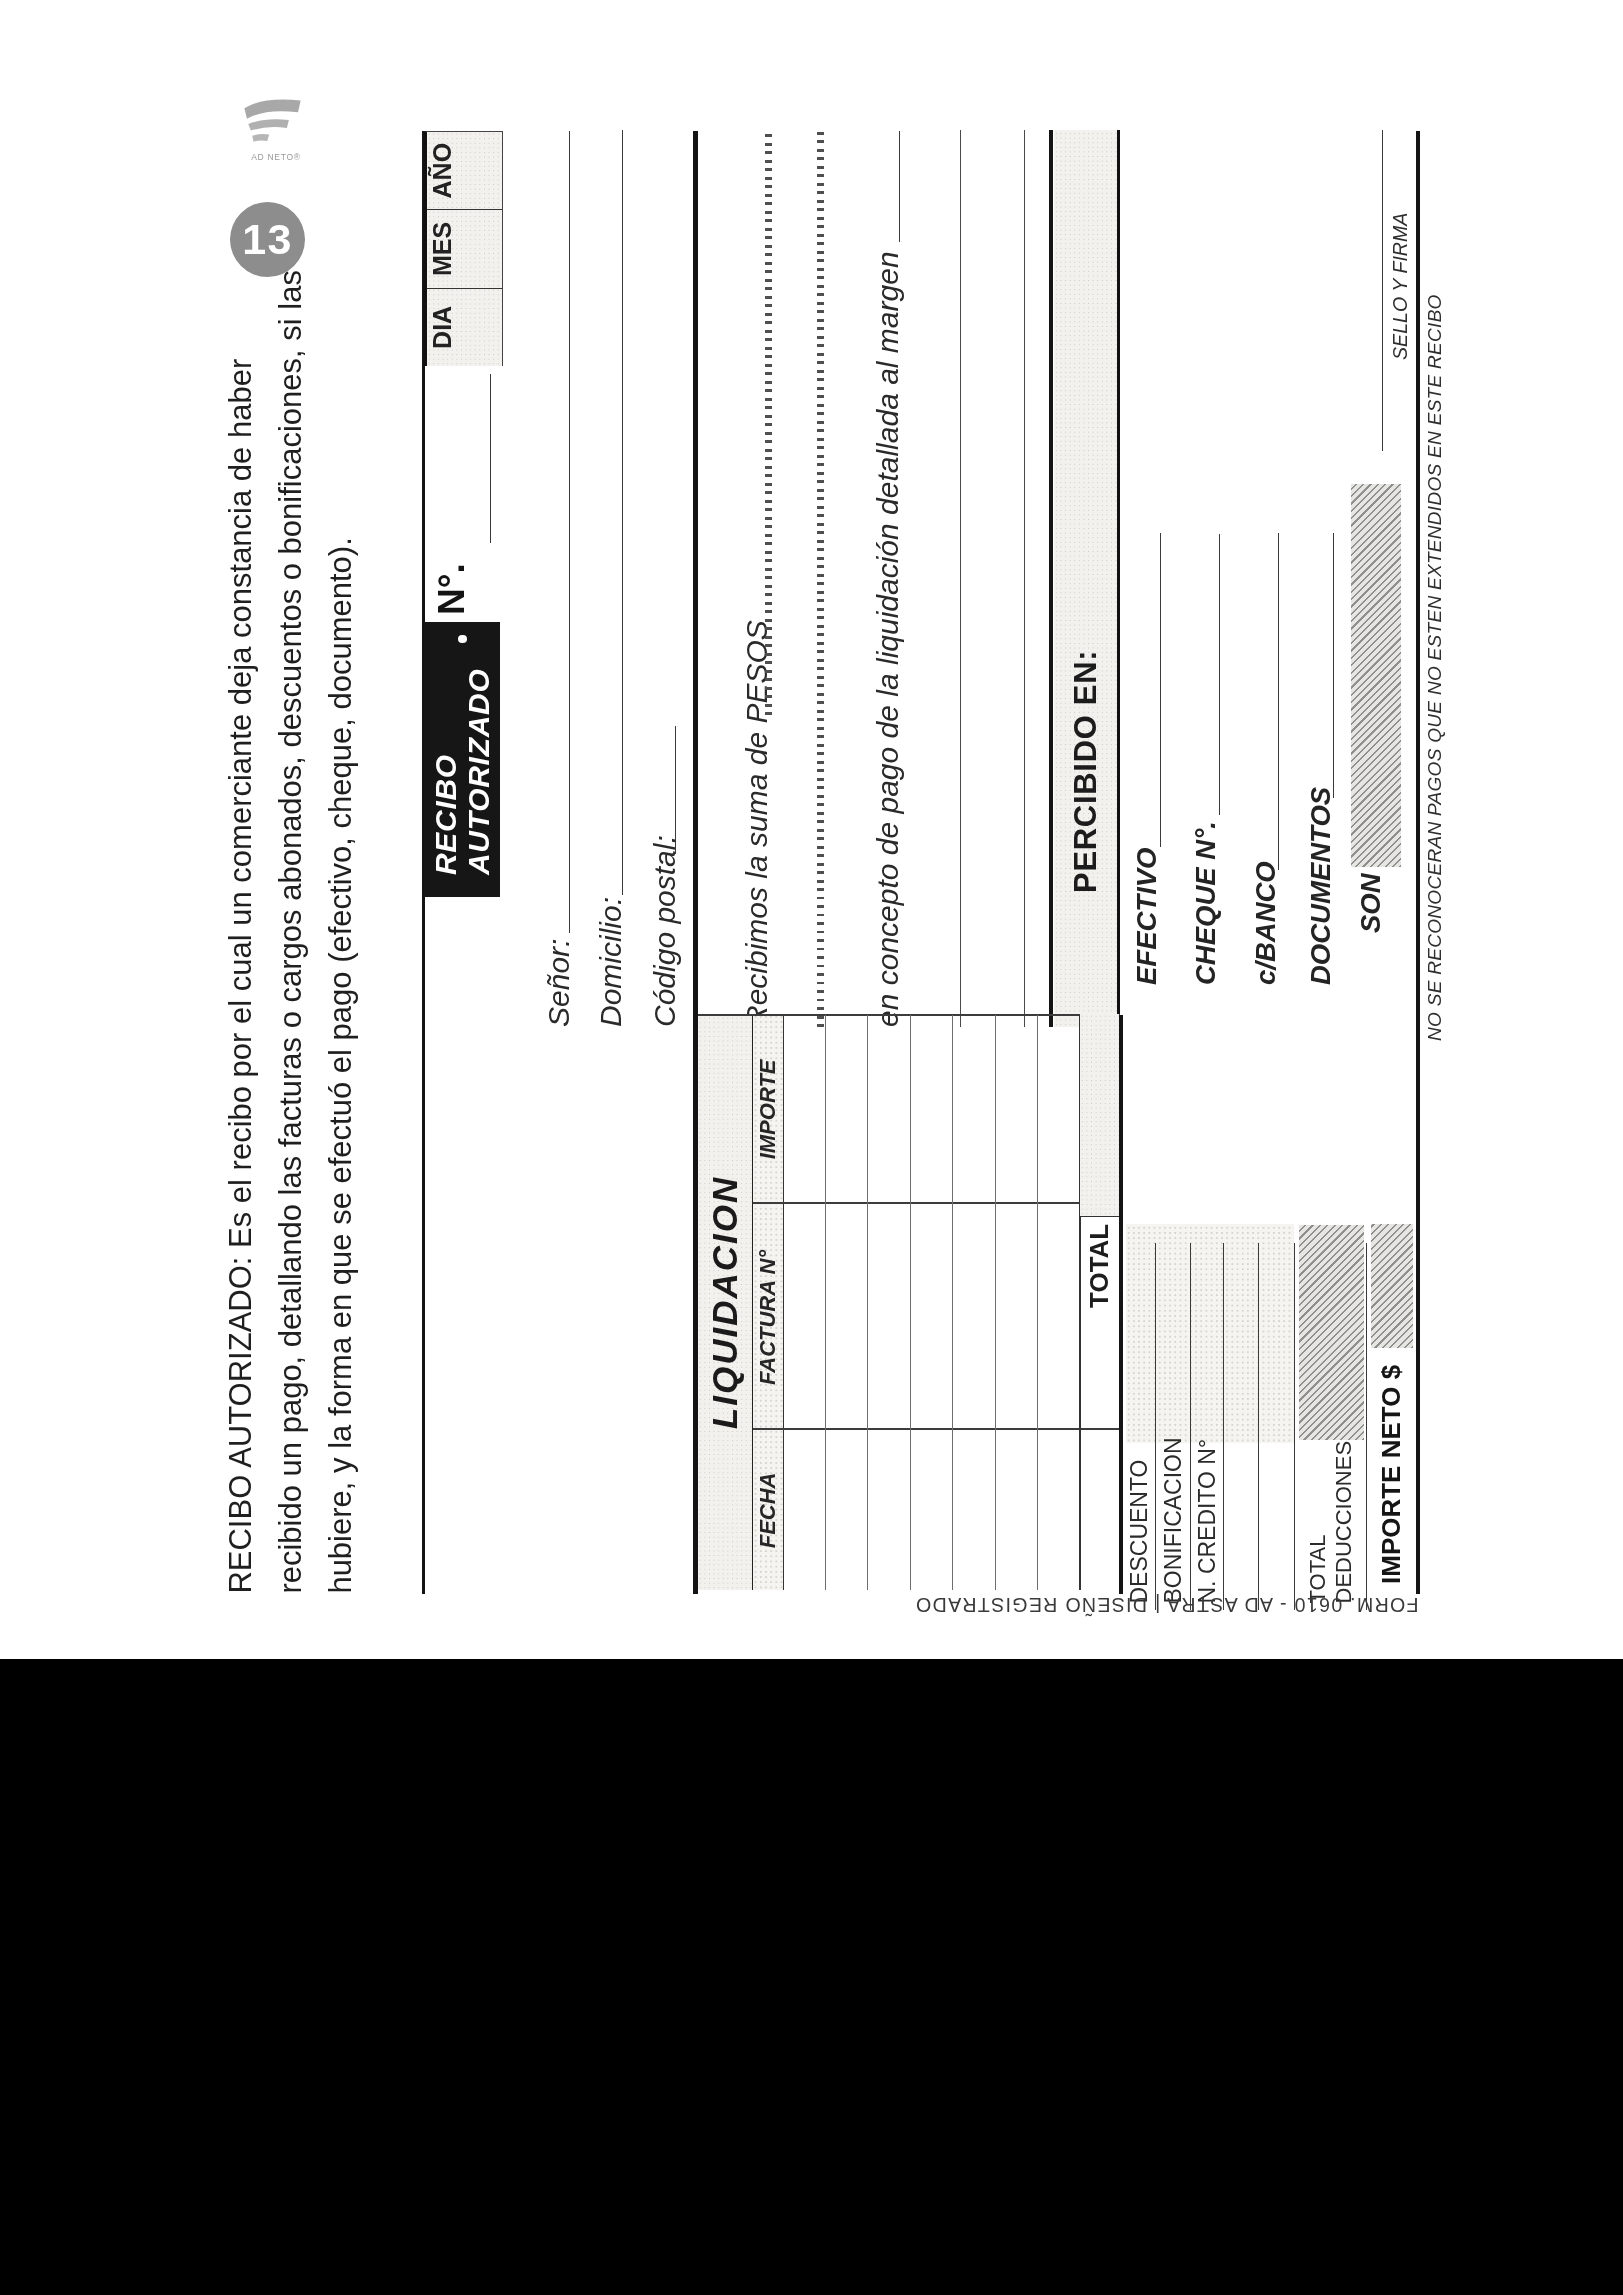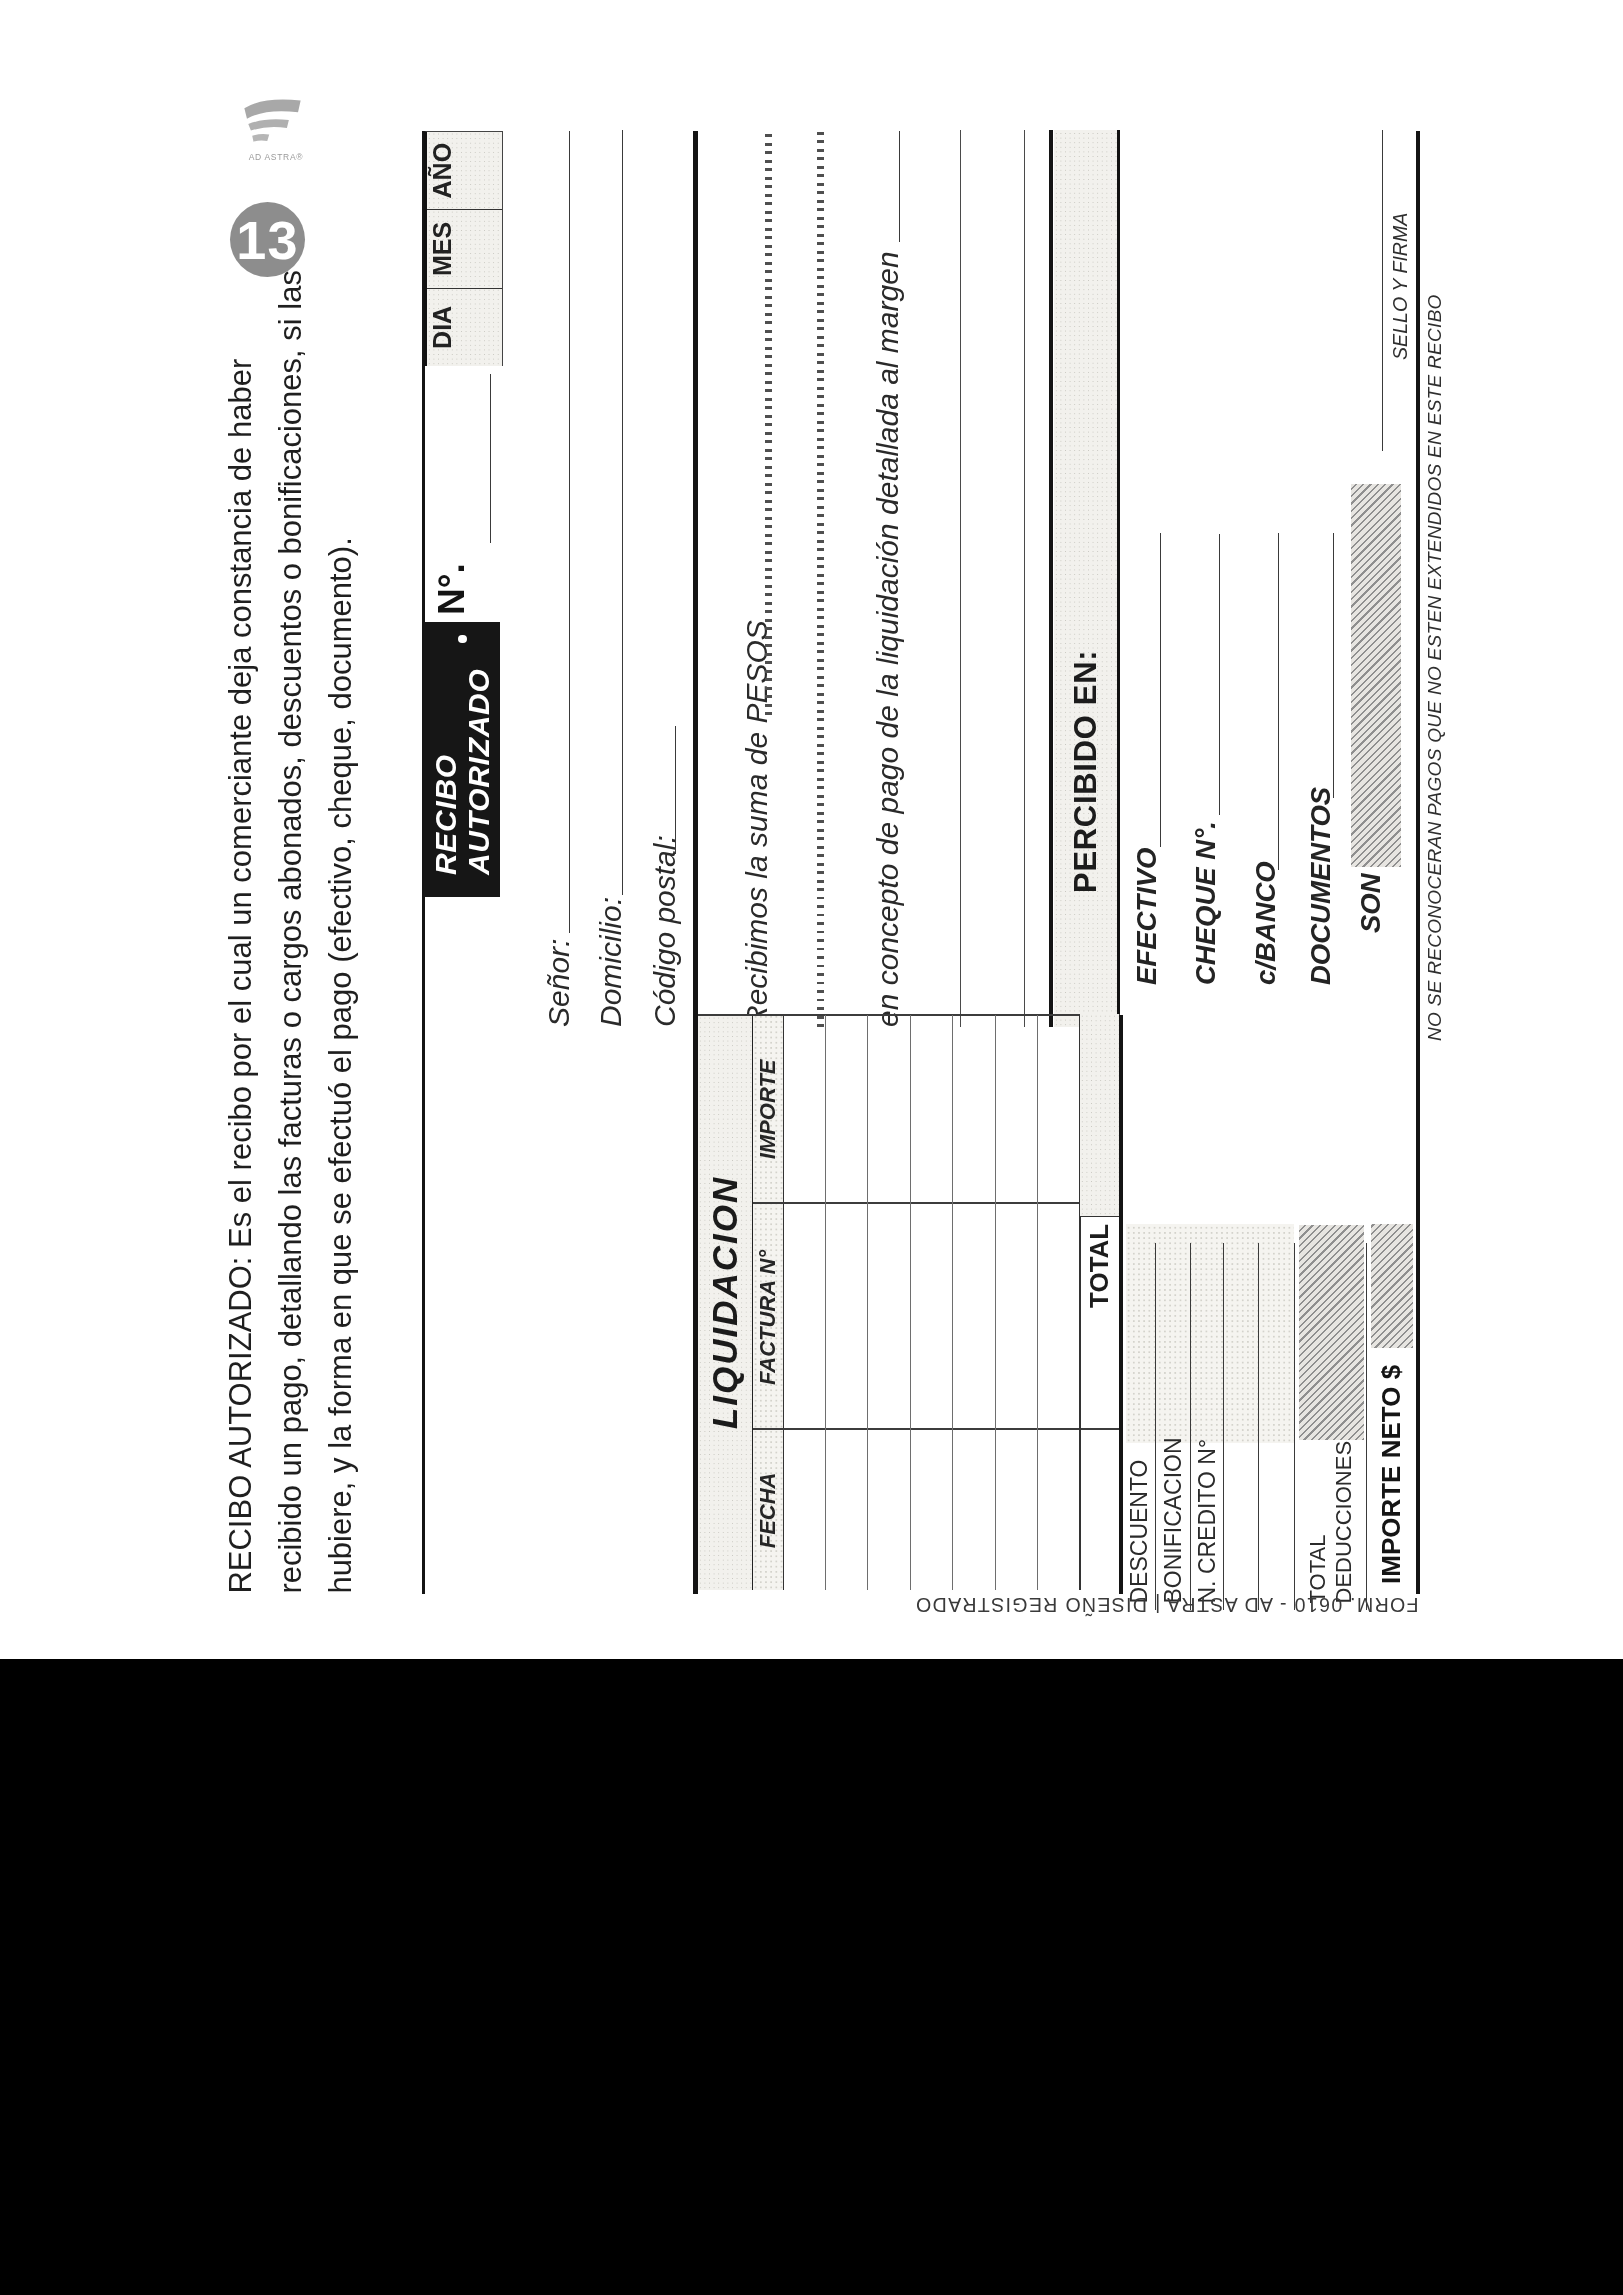--- a/index.html
+++ b/index.html
@@ -3,21 +3,21 @@
 <meta charset="utf-8">
 <style>
   html,body{margin:0;padding:0;background:#ffffff;}
   .page{position:relative;width:1624px;height:2295px;background:#ffffff;overflow:hidden;
         font-family:"Liberation Sans", sans-serif;color:#1e1e1e;}
   .abs{position:absolute;}
   
   .scan-band{left:0;top:1659px;width:1624px;height:637px;background:#000;}
   .badge{left:230px;top:202px;width:75px;height:75px;border-radius:50%;
          background:#8d8d8d;display:flex;align-items:center;justify-content:center;}
-  .badge span{color:#fff;font-size:54px;font-weight:bold;letter-spacing:1.3px;}
+  .badge span{color:#fff;font-size:43px;font-weight:bold;letter-spacing:1.3px;}
   .logo{left:243px;top:90px;width:59px;height:72px;}
   .logo-caption{left:240px;top:152px;width:72px;font-size:8.5px;color:#9a9a9a;
                 text-align:center;letter-spacing:0.7px;}
   
   .sheet{left:216px;top:1610px;width:1571px;height:1244px;
          transform:rotate(-90deg);transform-origin:0 0;}
   .dots{background-color:#f2f1ed;
         background-image:radial-gradient(#c7c6bf 0.8px, rgba(0,0,0,0) 0.9px);
         background-size:4.6px 4.6px;}
   .dots-light{background-color:#f5f4f0;
@@ -53,21 +53,21 @@
 </head>
 <body>
 
 <div class="page">
 
   <svg class="abs logo" viewBox="0 0 90 110">
     <path d="M2 28 Q30 10 88 16 L84 34 Q34 28 6 44 Z" fill="#a8a8a8"></path>
     <path d="M8 52 Q34 42 70 46 L67 58 Q36 54 12 62 Z" fill="#b0b0b0"></path>
     <path d="M14 70 Q26 66 40 68 L37 78 Q26 76 16 79 Z" fill="#b6b6b6"></path>
   </svg>
-  <div class="abs logo-caption">AD ASTRA®</div>
+  <div class="abs logo-caption">AD NETO®</div>
 
   <div class="abs badge">
     <span>13</span>
   </div>
 
   <div class="abs sheet">
 
     <div class="abs" style="left:16.4px;top:0px;">
       <div class="intro">RECIBO AUTORIZADO: Es el recibo por el cual un comerciante deja constancia de haber</div>
       <div class="intro">recibido un pago, detallando las facturas o cargos abonados, descuentos o bonificaciones, si las</div>

